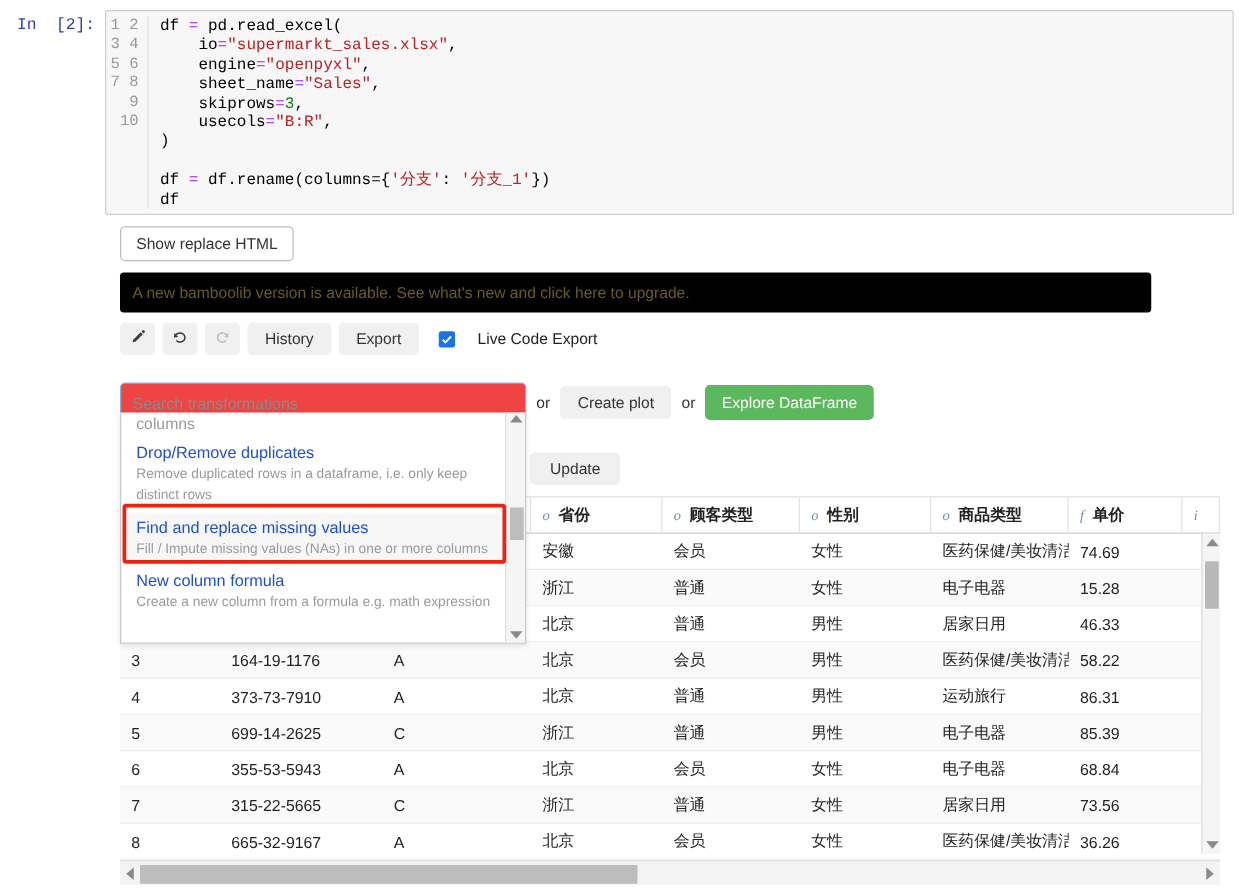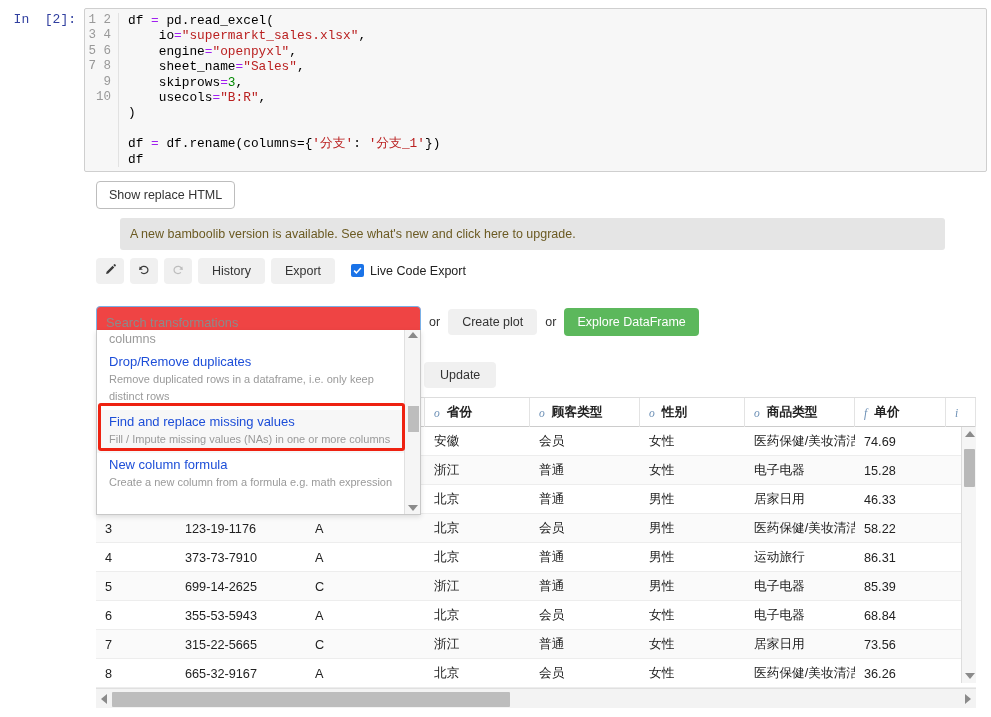--- a/index.html
+++ b/index.html
@@ -65,29 +65,29 @@
     width: 28px; height: 26px; padding: 0;
     background: #f0f0f0; border: none; border-radius: 4px;
     display: inline-flex; align-items: center; justify-content: center;
     cursor: pointer;
   }
   .show-static { margin-top: 9px; }
 
   .banner {
     margin-top: 9px;
     width: 825px; height: 32px;
-    background: #e5e5e5;
+    background: #000000;
     border-radius: 3px;
     display: flex; align-items: center;
     padding-left: 10px;
-    font-size: 12.5px; color: #6b5a22; margin-left: 24px;
+    font-size: 12.5px; color: #6b5a22;
   }
 
   .toolbar { margin-top: 8px; display: flex; align-items: center; gap: 6px; }
-  .chk-wrap { display: flex; align-items: flex-start; margin-left: 10px; gap: 6px; }
+  .chk-wrap { display: flex; align-items: center; margin-left: 10px; gap: 18px; }
   .chk {
     width: 13px; height: 13px; background: #1a73e8; border-radius: 2px;
     display: inline-flex; align-items: center; justify-content: center;
     flex: 0 0 13px;
   }
   .chk svg { display: block; }
   .chk-label { font-size: 12.5px; color: #222; }
 
   
   .search-row { margin-top: 22px; display: flex; align-items: center; gap: 8px; }
@@ -386,21 +386,21 @@
           <div class="td col-c2"></div>
           <div class="td col-c3">北京</div>
           <div class="td col-c4">普通</div>
           <div class="td col-c5">男性</div>
           <div class="td col-c6">居家日用</div>
           <div class="td col-c7">46.33</div>
           <div class="td col-c8"></div>
         </div>
         <div class="tr">
           <div class="td col-idx">3</div>
-          <div class="td col-c0">123-19-1176</div>
+          <div class="td col-c0">164-19-1176</div>
           <div class="td col-c1">A</div>
           <div class="td col-c2"></div>
           <div class="td col-c3">北京</div>
           <div class="td col-c4">会员</div>
           <div class="td col-c5">男性</div>
           <div class="td col-c6">医药保健/美妆清洁</div>
           <div class="td col-c7">58.22</div>
           <div class="td col-c8"></div>
         </div>
         <div class="tr">

